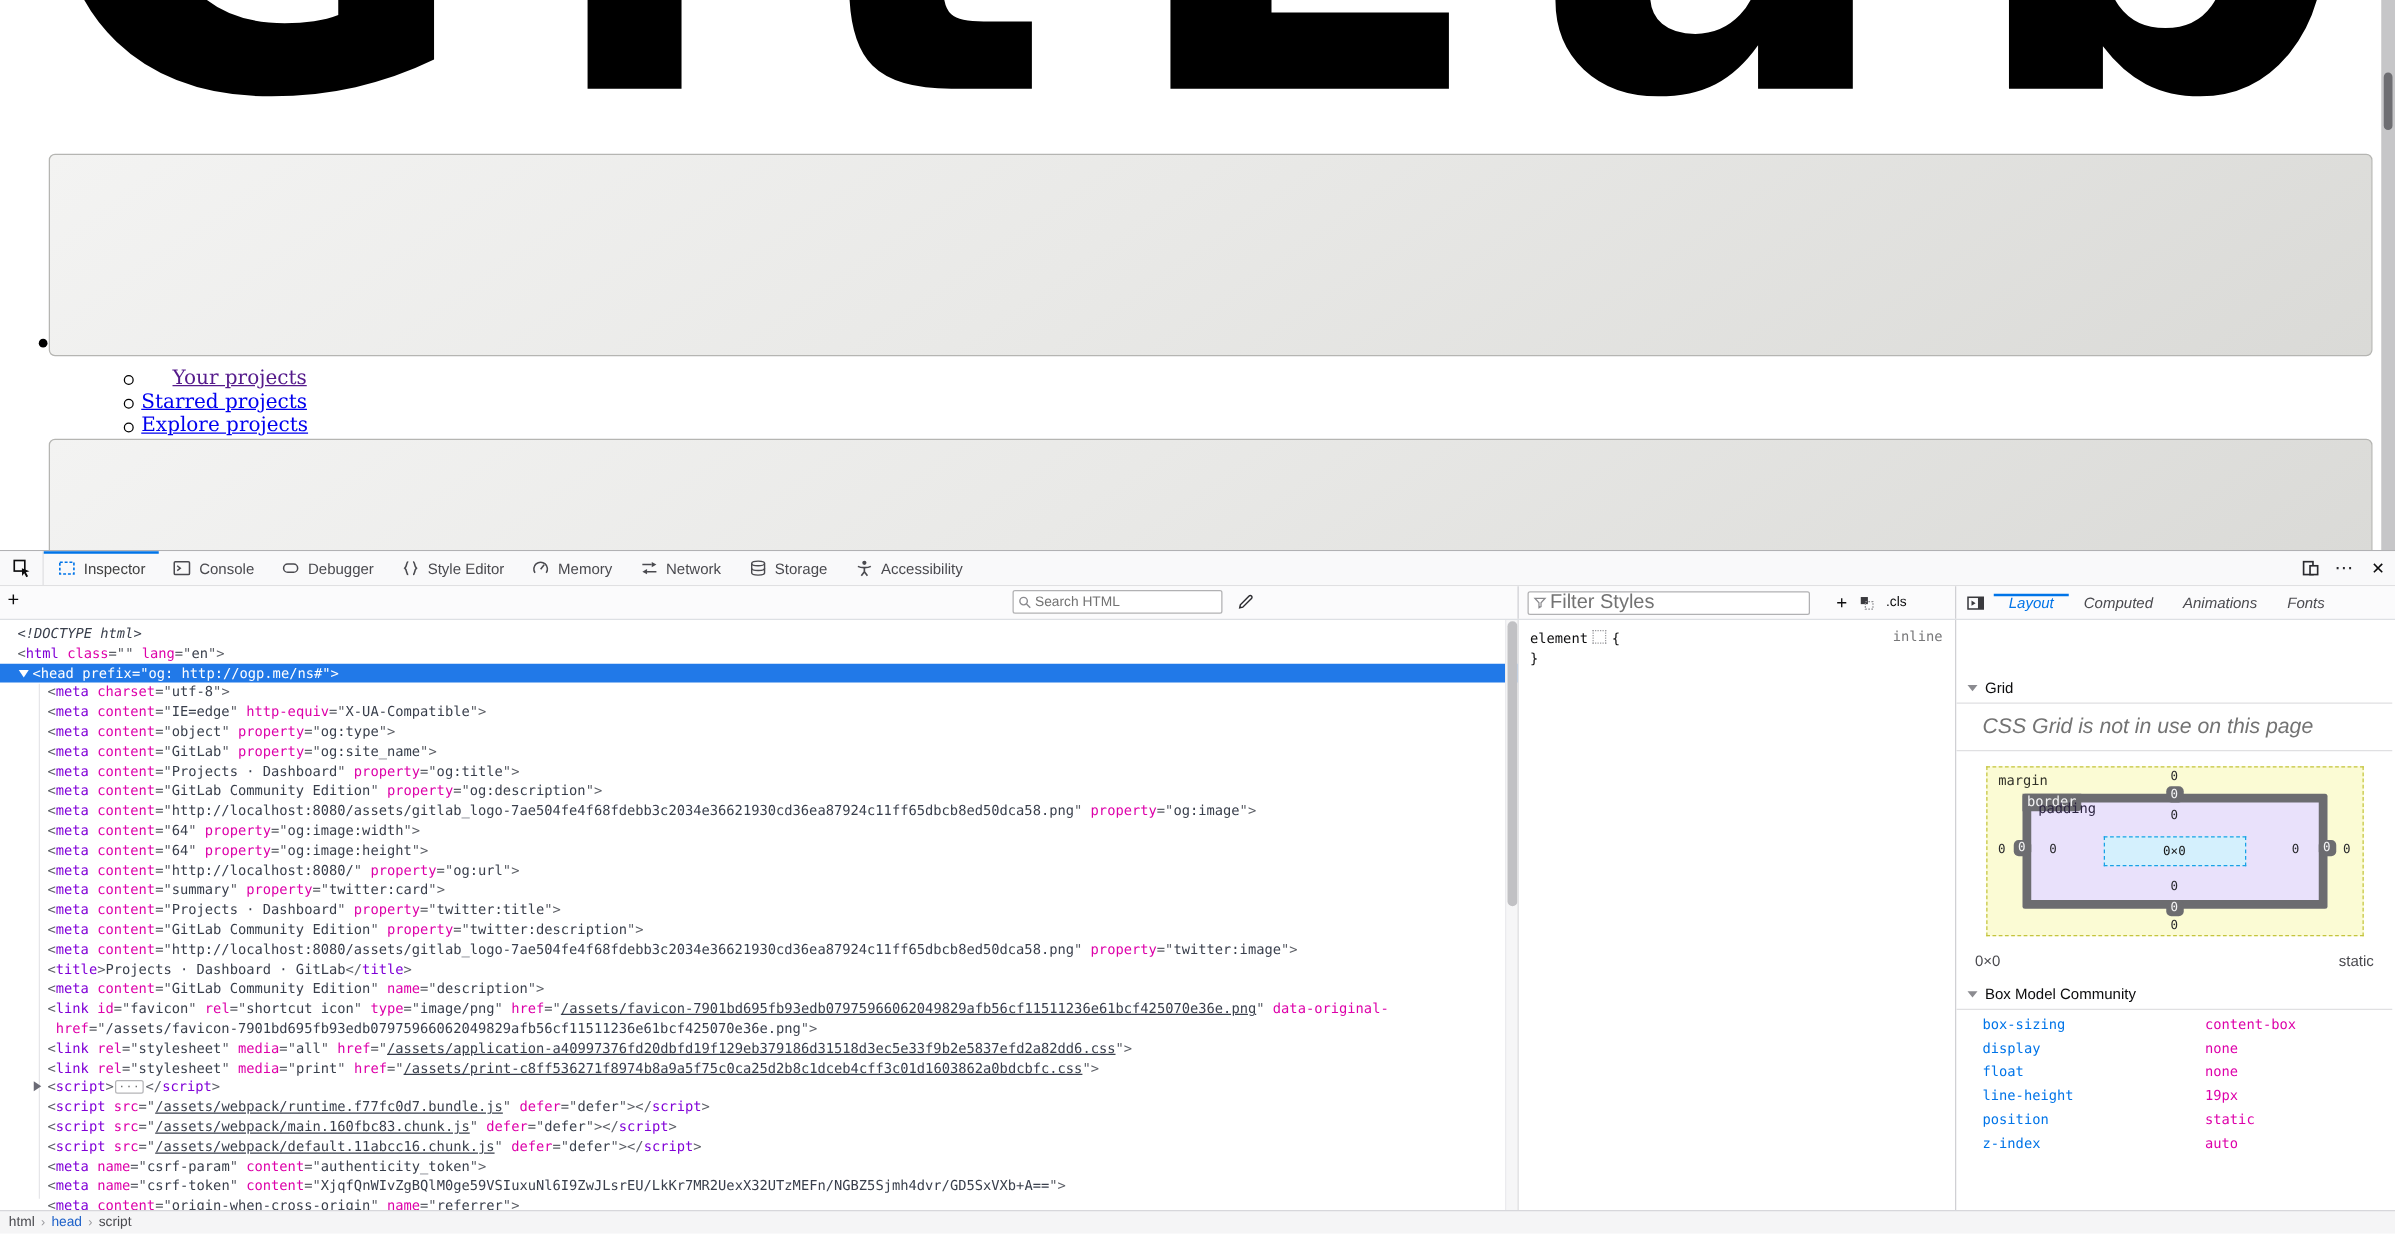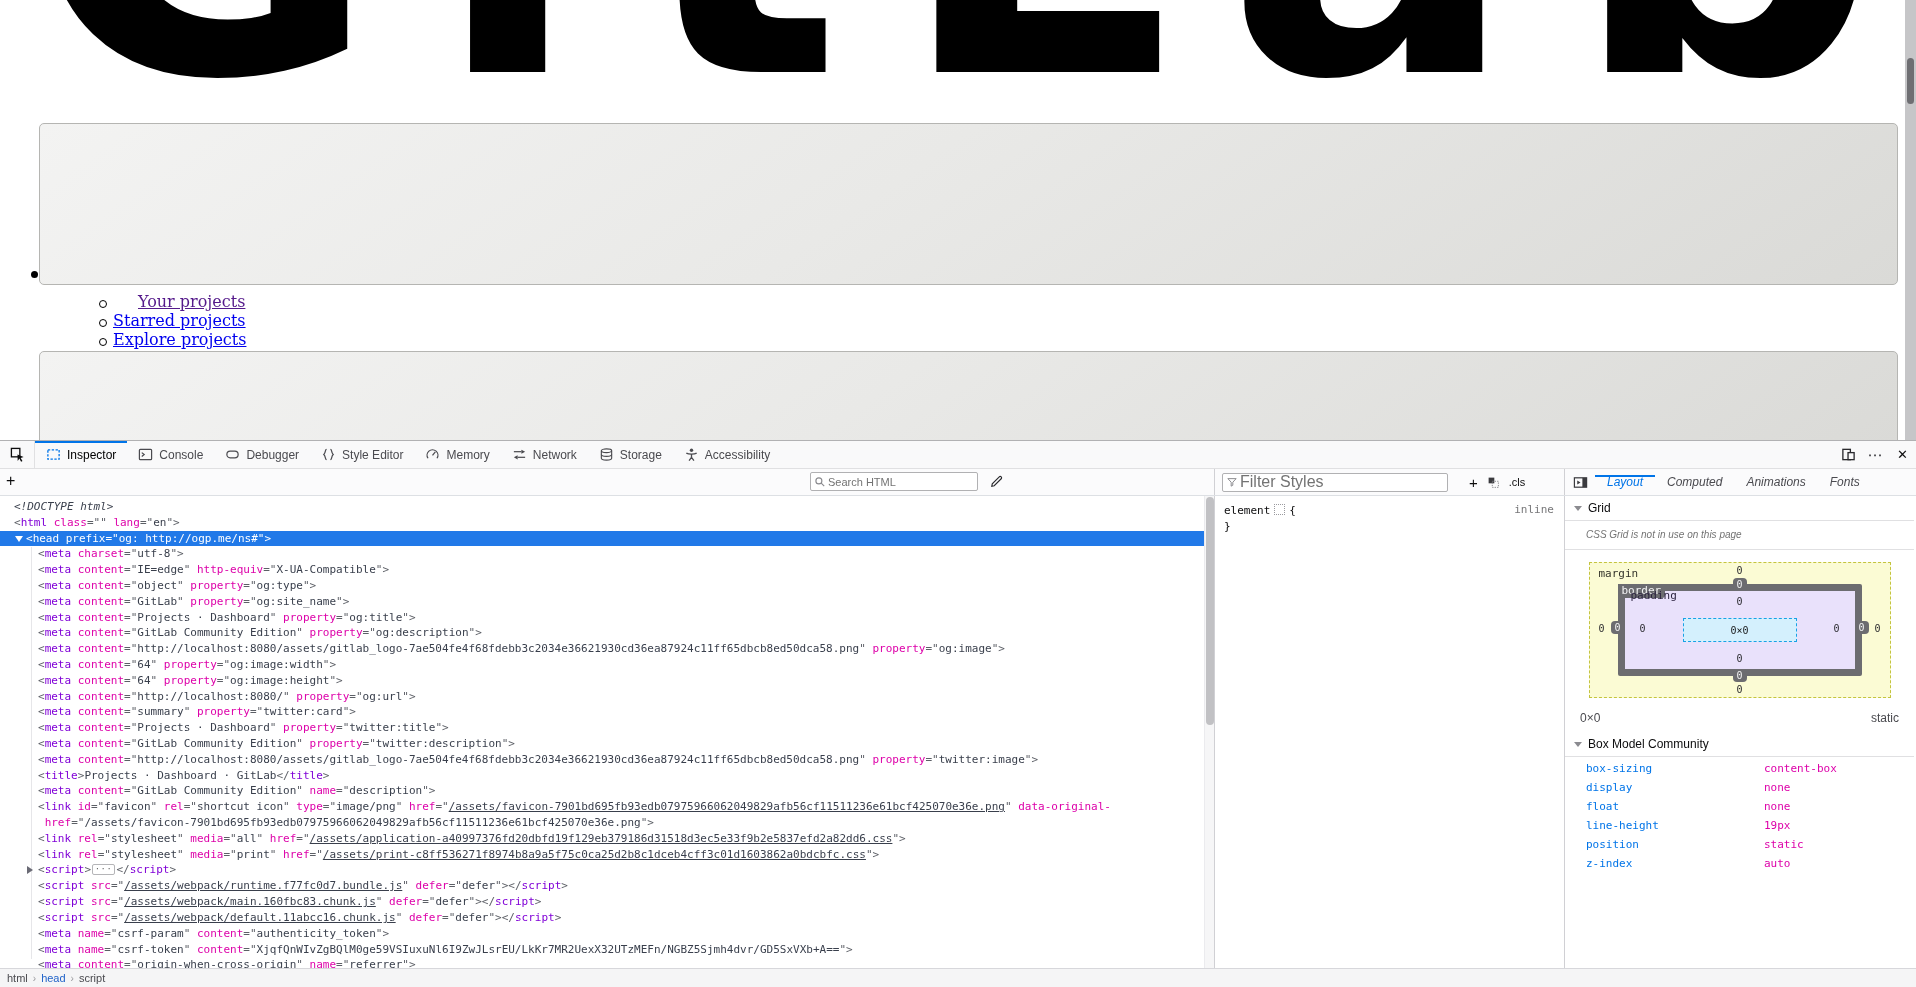--- a/index.html
+++ b/index.html
@@ -22,21 +22,21 @@
   .pg-link.normal{color:#0000ee;}
   .pg-scrollbar{position:absolute;right:0;top:0;width:11px;height:440px;background:#c6c6c8;}
   .pg-thumb{position:absolute;top:58px;left:2px;width:7px;height:46px;background:#6e6e72;border-radius:4px;}
 
   
   .devtools{position:absolute;top:440px;left:0;width:1916px;height:547px;background:#fff;
     border-top:1px solid #b1b1b3;box-sizing:border-box;color:#0c0c0d;font-size:12px;}
   .dt-tabbar{height:27px;display:flex;align-items:stretch;background:#f9f9fa;border-bottom:1px solid #e0e0e2;}
   .pick-btn{width:34px;display:flex;align-items:center;justify-content:center;border-right:1px solid #e0e0e2;color:#0c0c0d;cursor:pointer;}
   .dt-tab{display:flex;align-items:center;gap:6px;padding:0 11px;position:relative;color:#4a4a4f;cursor:pointer;white-space:nowrap;}
-  .dt-tab.active{color:#000000;justify-content:flex-end;}
+  .dt-tab.active{color:#404040;justify-content:flex-end;}
   .dt-tab.active::before{content:"";position:absolute;top:0;left:0;right:0;height:2px;background:#0074e8;}
   .dt-tab svg{flex:0 0 auto;}
   .tab-spacer{flex:1;}
   .win-btn{width:27px;display:flex;align-items:center;justify-content:center;color:#0c0c0d;cursor:pointer;}
   .win-btn.close{font-size:13px;}
   .meatballs{font-size:15px;letter-spacing:1px;color:#2a2a2e;line-height:10px;}
 
   .dt-toolbar{height:27px;display:flex;background:#fbfbfc;border-bottom:1px solid #dde0e4;box-sizing:border-box;}
   .tb-left{width:1215px;border-right:1px solid #d0d0d4;position:relative;display:flex;align-items:center;flex:0 0 auto;box-sizing:border-box;}
   .add-node{position:absolute;left:6px;top:2px;font-size:16px;color:#0c0c0d;cursor:pointer;line-height:20px;}
@@ -83,24 +83,24 @@
   .mk-thumb{position:absolute;top:1px;left:1px;width:8px;height:228px;background:#c1c1c4;border-radius:4px;}
 
   
   .rules-pane{width:350px;border-right:1px solid #d0d0d4;position:relative;background:#fff;flex:0 0 auto;box-sizing:border-box;
     font-family:"DejaVu Sans Mono",monospace;font-size:11px;color:#0c0c0d;padding:7px 0 0 9px;}
   .rule-line{line-height:16px;}
   .rule-source{position:absolute;right:10px;top:7px;color:#777779;cursor:pointer;}
   .elem-target{display:inline-block;width:9px;height:9px;border:1px dotted #9a9a9e;margin:0 4px;vertical-align:-1px;}
 
   
-  .layout-pane{width:349px;background:#fff;flex:0 0 auto;box-sizing:border-box;overflow:hidden;}
+  .layout-pane{width:349px;background:#fff;flex:0 0 auto;box-sizing:border-box;overflow:hidden;margin-top:42px;}
   .sec-header{display:flex;align-items:center;gap:6px;padding:5px 9px;border-bottom:1px solid #e0e0e2;color:#0c0c0d;font-size:12px;cursor:pointer;}
   .sec-arrow{width:0;height:0;border-left:4px solid transparent;border-right:4px solid transparent;border-top:5px solid #8b8b90;}
-  .grid-msg{padding:8px 9px 9px 21px;font-style:italic;color:#737373;border-bottom:1px solid #e0e0e2;font-size:10px;}
+  .grid-msg{padding:8px 9px 9px 21px;font-style:italic;color:#737373;border-bottom:1px solid #e0e0e2;font-size:17px;}
 
   .bm-wrap{padding:12px 0 4px;}
   .bm{position:relative;width:302px;height:136px;margin:0 auto;font-family:"DejaVu Sans Mono",monospace;font-size:10px;color:#18191a;}
   .bm-margin{position:absolute;left:0;top:0;right:0;bottom:0;background:#fbfbd4;border:1px dashed #c4c43e;box-sizing:border-box;}
   .bm-border{position:absolute;left:29px;right:29px;top:22px;bottom:22px;background:#6c6c70;border-radius:2px;}
   .bm-padding{position:absolute;left:36px;right:36px;top:29px;bottom:29px;background:#e9e1fb;}
   .bm-content{position:absolute;left:94px;right:94px;top:56px;bottom:56px;background:#d4f0fd;border:1px dashed #18a1e6;
     display:flex;align-items:center;justify-content:center;box-sizing:border-box;}
   .bm-label{position:absolute;font-size:11px;}
   .bm-label.margin{left:10px;top:5px;color:#33332a;}

